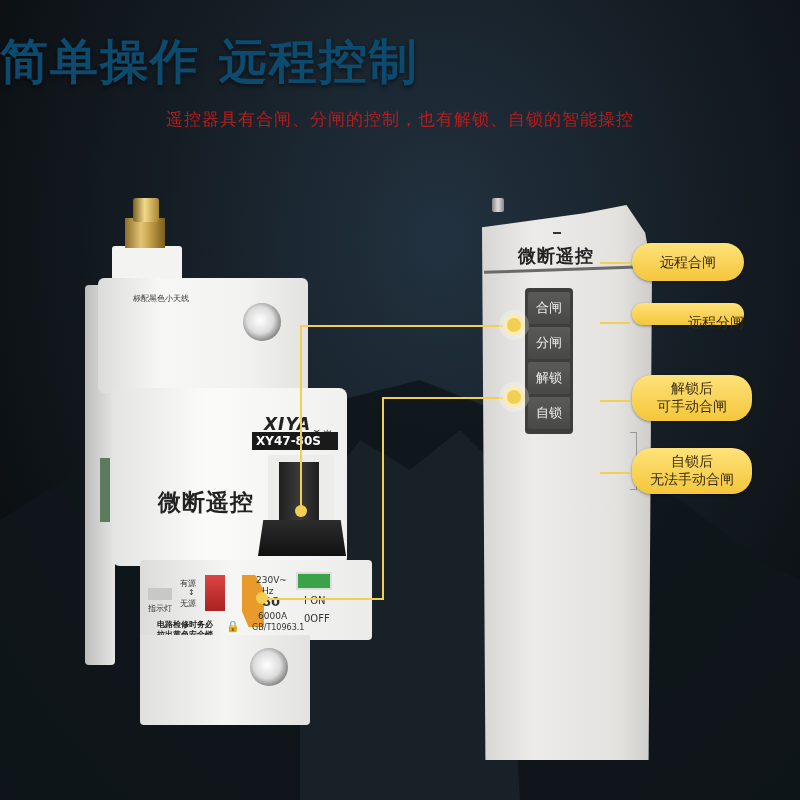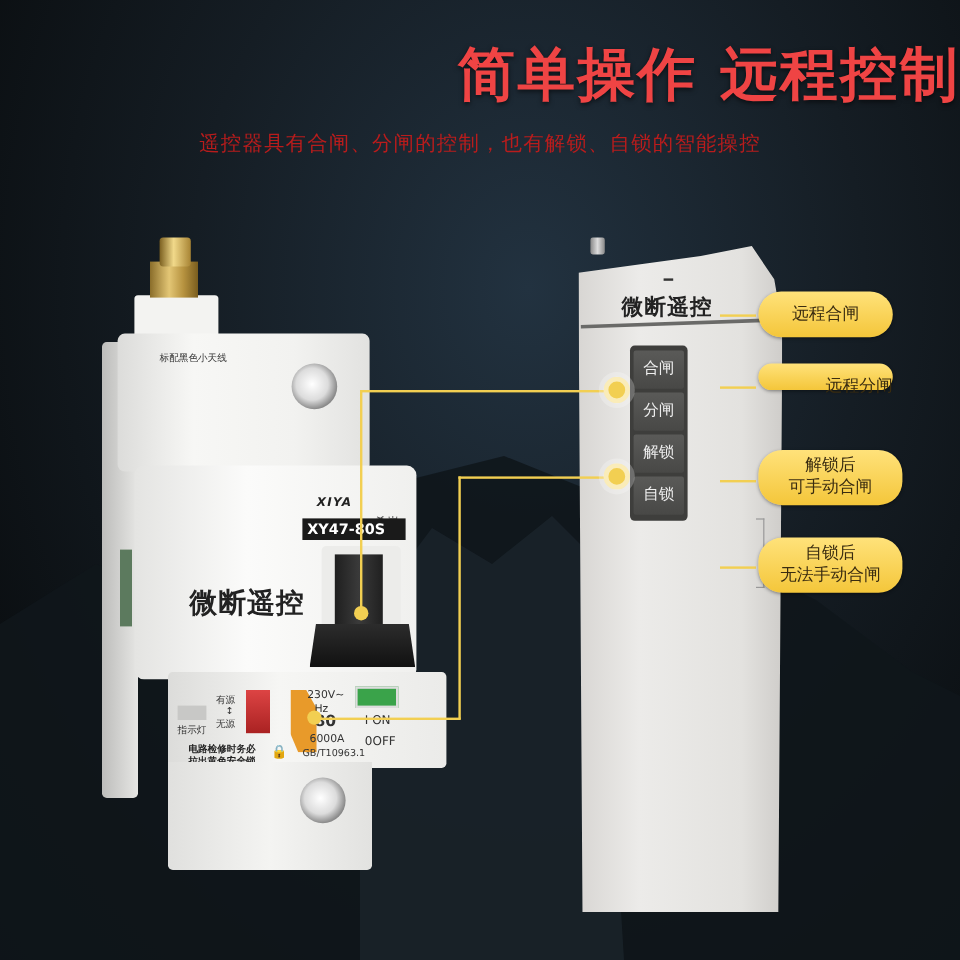--- a/index.html
+++ b/index.html
@@ -1,36 +1,36 @@
 <!DOCTYPE html>
 <html><head>
 <meta charset="utf-8">
 <style>
   html,body{margin:0;padding:0;}
   body{width:800px;height:800px;overflow:hidden;position:relative;
     font-family:"DejaVu Sans","Liberation Sans",sans-serif;
     background:radial-gradient(ellipse at 55% 30%, #223240 0%, #151d24 45%, #0b0f12 80%, #07090b 100%);}
   .abs{position:absolute;}
   .mountain{position:absolute;left:0;top:0;width:800px;height:800px;}
-  .headline{left:0;top:30px;width:800px;text-align:right;color:#ef4444;font-size:48px;font-weight:bold;letter-spacing:2px;text-shadow:0 2px 4px rgba(0,0,0,.6);}
+  .headline{left:0;top:30px;width:800px;text-align:left;color:#0c4a6e;font-size:48px;font-weight:bold;letter-spacing:2px;text-shadow:0 2px 4px rgba(0,0,0,.6);}
   .subline{left:0;top:108px;width:800px;text-align:center;color:#b91c1c;font-size:17px;letter-spacing:1px;}
 
   
   .antenna-nut{left:125px;top:218px;width:40px;height:30px;background:linear-gradient(90deg,#8a6d2a,#e3c675 40%,#b6923f 70%,#7a5d1e);}
   .antenna-tip{left:133px;top:198px;width:26px;height:24px;background:linear-gradient(90deg,#7c6020,#f1d98a 45%,#a88434);border-radius:3px;}
   .antenna-base{left:112px;top:246px;width:70px;height:40px;background:#f3f3f1;border-radius:3px;}
   .br-top{left:98px;top:278px;width:210px;height:115px;background:linear-gradient(90deg,#dcdcda,#f7f7f5 30%,#f2f2f0 70%,#e2e2e0);border-radius:6px;}
   .br-side{left:85px;top:285px;width:30px;height:380px;background:linear-gradient(90deg,#bdbdbb,#e6e6e4);border-radius:4px;}
   .br-mid{left:112px;top:388px;width:235px;height:178px;background:linear-gradient(90deg,#e4e4e2,#fbfbfa 40%,#f0f0ee);border-radius:8px;}
   .br-low{left:140px;top:560px;width:232px;height:80px;background:linear-gradient(90deg,#dcdcda,#f6f6f4 40%,#ebebe9);border-radius:4px;}
   .br-bottom{left:140px;top:635px;width:170px;height:90px;background:linear-gradient(90deg,#e0e0de,#f4f4f2 50%,#e2e2e0);border-radius:0 0 4px 4px;}
   .screw{width:38px;height:38px;border-radius:50%;background:radial-gradient(circle at 45% 45%,#ffffff 0%,#dcdcdc 45%,#8c8c8c 70%,#444 100%);}
   .green-window{left:100px;top:458px;width:10px;height:64px;background:#5c7a5e;}
   .antenna-label{left:133px;top:293px;font-size:8px;color:#333;}
-  .brand{left:264px;top:414px;font-size:10px;font-weight:bold;font-style:italic;color:#222;letter-spacing:1px;}
+  .brand{left:264px;top:414px;font-size:17px;font-weight:bold;font-style:italic;color:#222;letter-spacing:1px;}
   .brand-cn{left:312px;top:428px;font-size:10px;color:#444;}
   .model{left:252px;top:432px;width:82px;height:18px;background:#1a1a1a;color:#fff;font-size:12px;font-weight:bold;line-height:18px;padding-left:4px;}
   .handle-well{left:268px;top:455px;width:66px;height:78px;background:#ececea;border-radius:4px;}
   .handle{left:279px;top:462px;width:40px;height:70px;background:linear-gradient(90deg,#1f1f1f,#3a3a3a 50%,#202020);}
   .handle-base{left:258px;top:520px;width:88px;height:36px;background:linear-gradient(180deg,#2c2c2c,#111);clip-path:polygon(6% 0,94% 0,100% 100%,0 100%);}
   .weiduan{left:158px;top:487px;font-size:23px;font-weight:bold;color:#222;letter-spacing:1px;}
   .red-window{left:205px;top:575px;width:20px;height:36px;background:linear-gradient(180deg,#d44,#a22);}
   .green-ind{left:296px;top:572px;width:32px;height:14px;background:#3aa34a;border:2px solid #ddd;}
   .orange-lock{left:242px;top:575px;width:22px;height:52px;background:#e89a2a;clip-path:polygon(0 0,60% 0,100% 30%,100% 100%,30% 100%,0 70%);}
   .indicator-lamp{left:148px;top:588px;width:24px;height:12px;background:#c8c8c6;}

